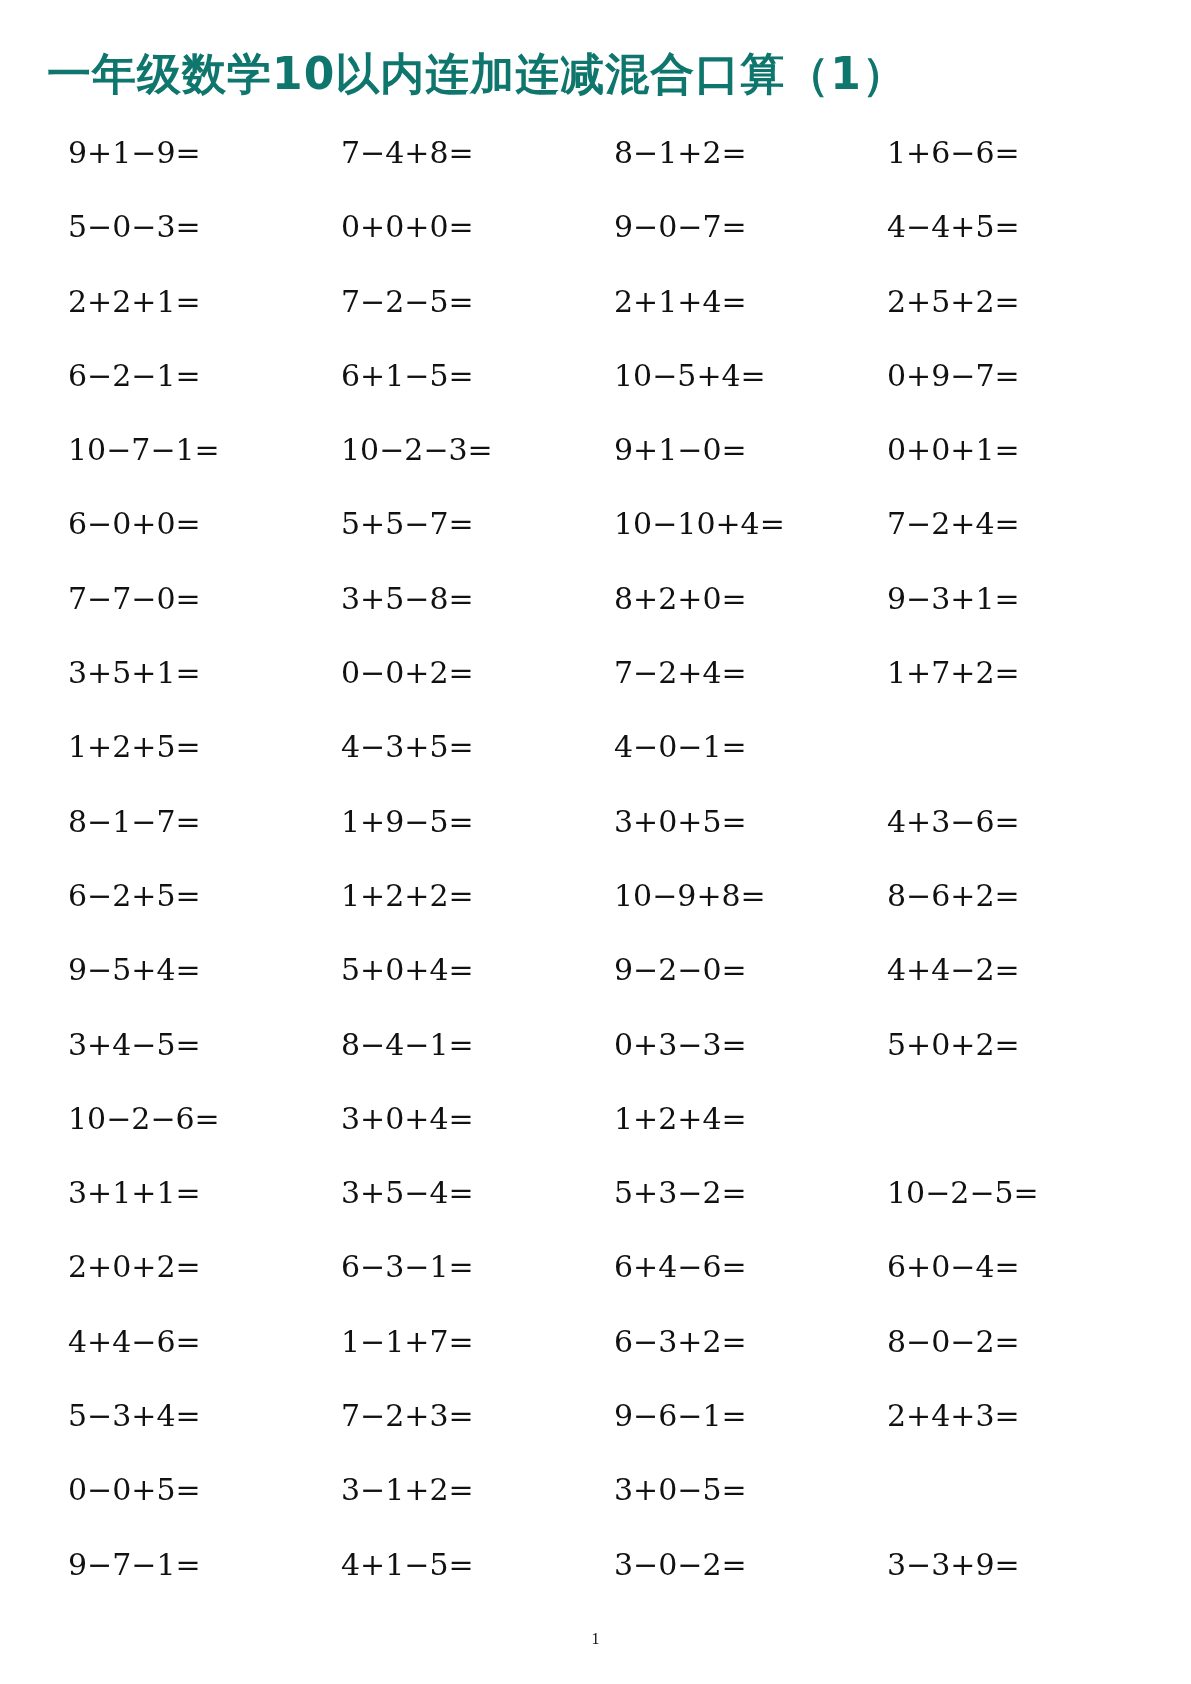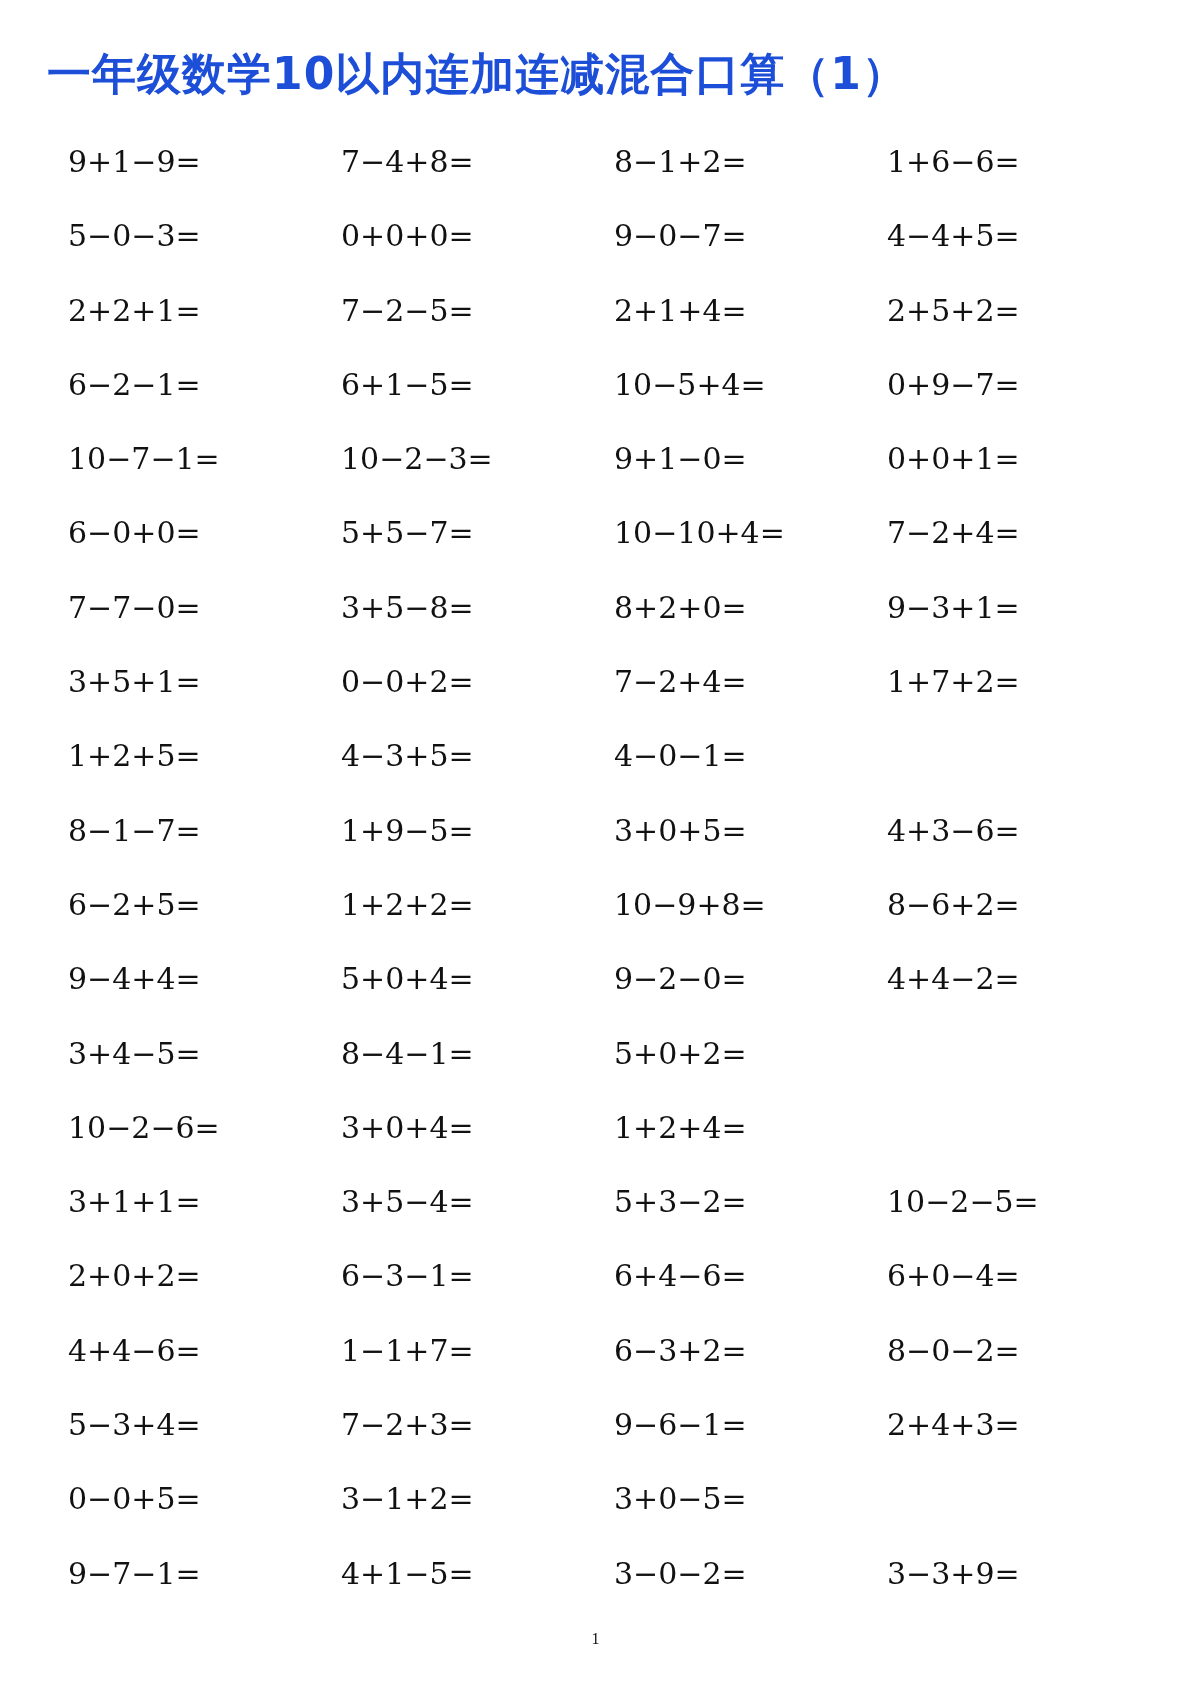--- a/index.html
+++ b/index.html
@@ -18,26 +18,26 @@
       position: absolute;
       top: 44px;
       left: 0;
       width: 994px;
       text-align: center;
       font-family: "DejaVu Sans", sans-serif;
       font-weight: bold;
       font-size: 44px;
       line-height: 60px;
       letter-spacing: 1px;
-      color: #1d4ed8;
+      color: #0f766e;
       text-indent: -40px;
     }
     .grid {
       position: absolute;
-      top: 142px;
+      top: 133px;
       left: 68px;
       width: 1100px;
     }
     .row {
       height: 74.3px;
       display: flex;
     }
     .cell {
       width: 273px;
       font-family: "DejaVu Serif", serif;
@@ -122,28 +122,29 @@
       <div class="cell">3+0+5=</div>
       <div class="cell">4+3−6=</div>
     </div>
     <div class="row">
       <div class="cell">6−2+5=</div>
       <div class="cell">1+2+2=</div>
       <div class="cell">10−9+8=</div>
       <div class="cell">8−6+2=</div>
     </div>
     <div class="row">
-      <div class="cell">9−4+4=</div>
+      <div class="cell">9−5+4=</div>
       <div class="cell">5+0+4=</div>
       <div class="cell">9−2−0=</div>
       <div class="cell">4+4−2=</div>
     </div>
     <div class="row">
       <div class="cell">3+4−5=</div>
       <div class="cell">8−4−1=</div>
+      <div class="cell">0+3−3=</div>
       <div class="cell">5+0+2=</div>
     </div>
     <div class="row">
       <div class="cell">10−2−6=</div>
       <div class="cell">3+0+4=</div>
       <div class="cell">1+2+4=</div>
     </div>
     <div class="row">
       <div class="cell">3+1+1=</div>
       <div class="cell">3+5−4=</div>

